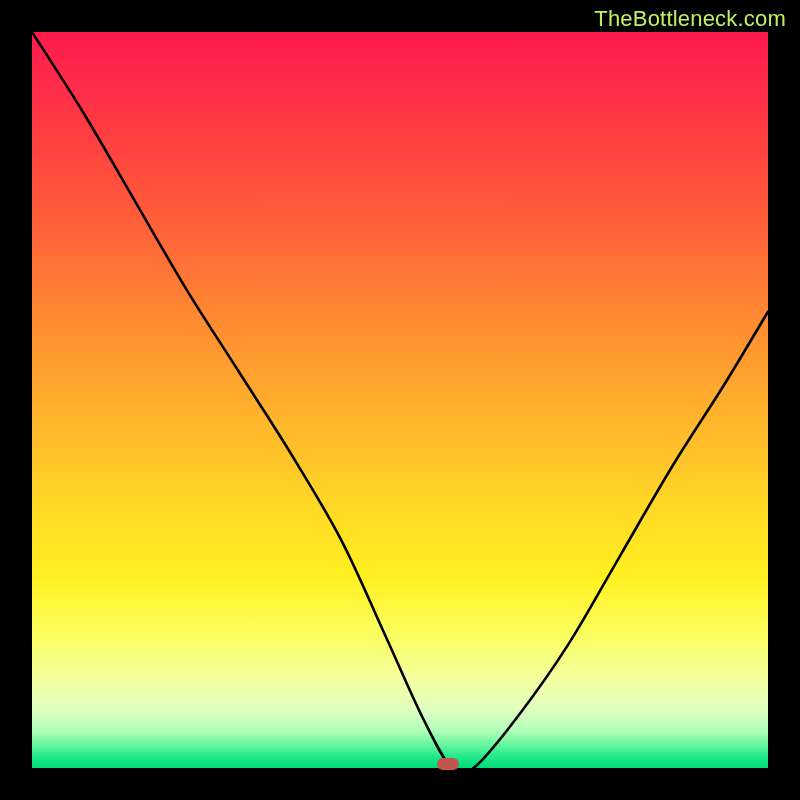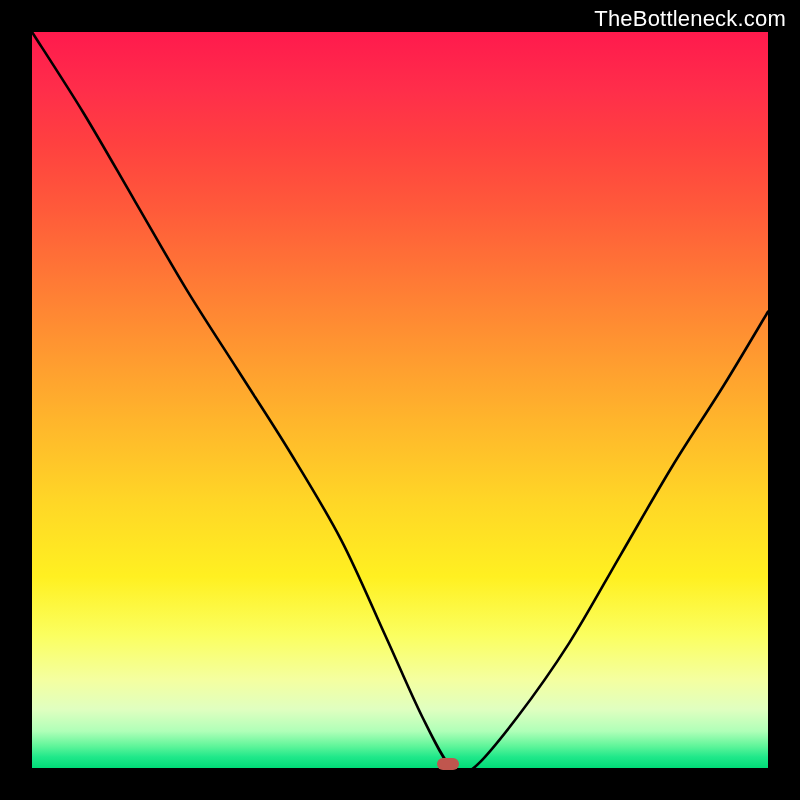--- a/index.html
+++ b/index.html
@@ -55,21 +55,21 @@
     width: 22px;
     height: 12px;
     background: #c0564e;
     border-radius: 6px;
     transform: translate(-50%, -50%);
   }
   .watermark {
     position: absolute;
     top: 6px;
     right: 14px;
-    color: #ffffff;
+    color: #bef264;
     font-size: 22px;
     font-weight: 500;
     letter-spacing: 0.2px;
     user-select: none;
   }
 </style>
 </head>
 <body>
 
 <div class="frame">

